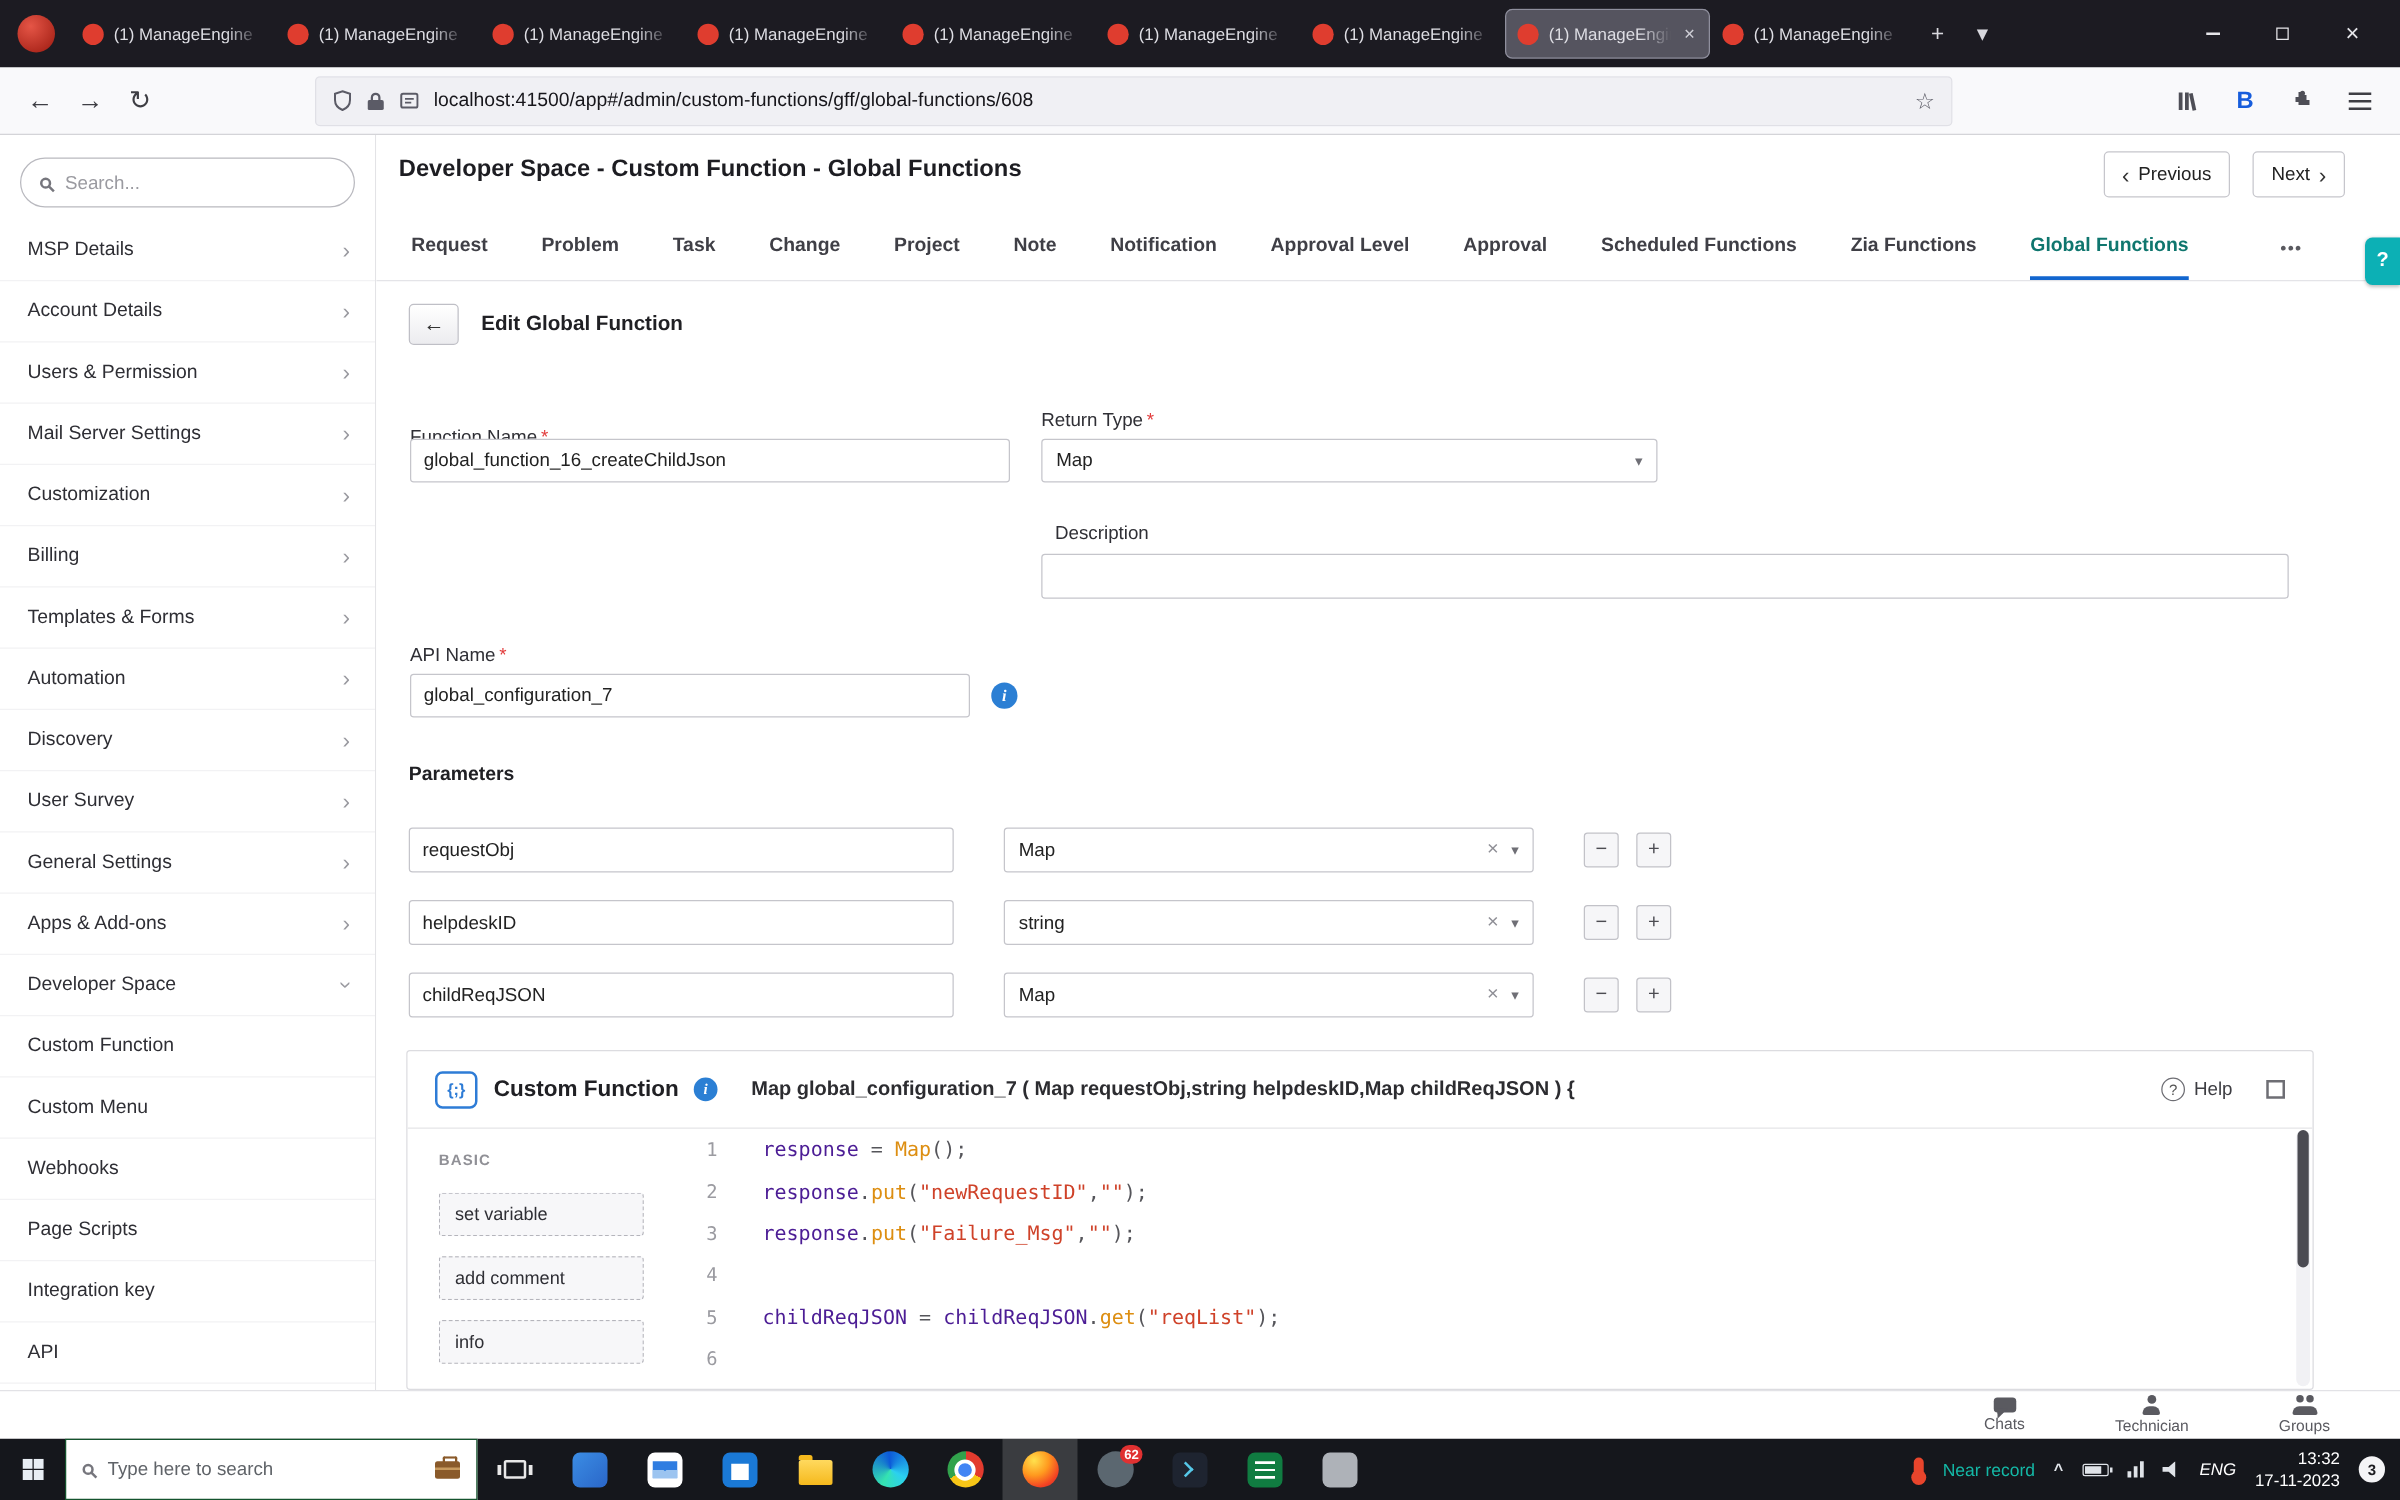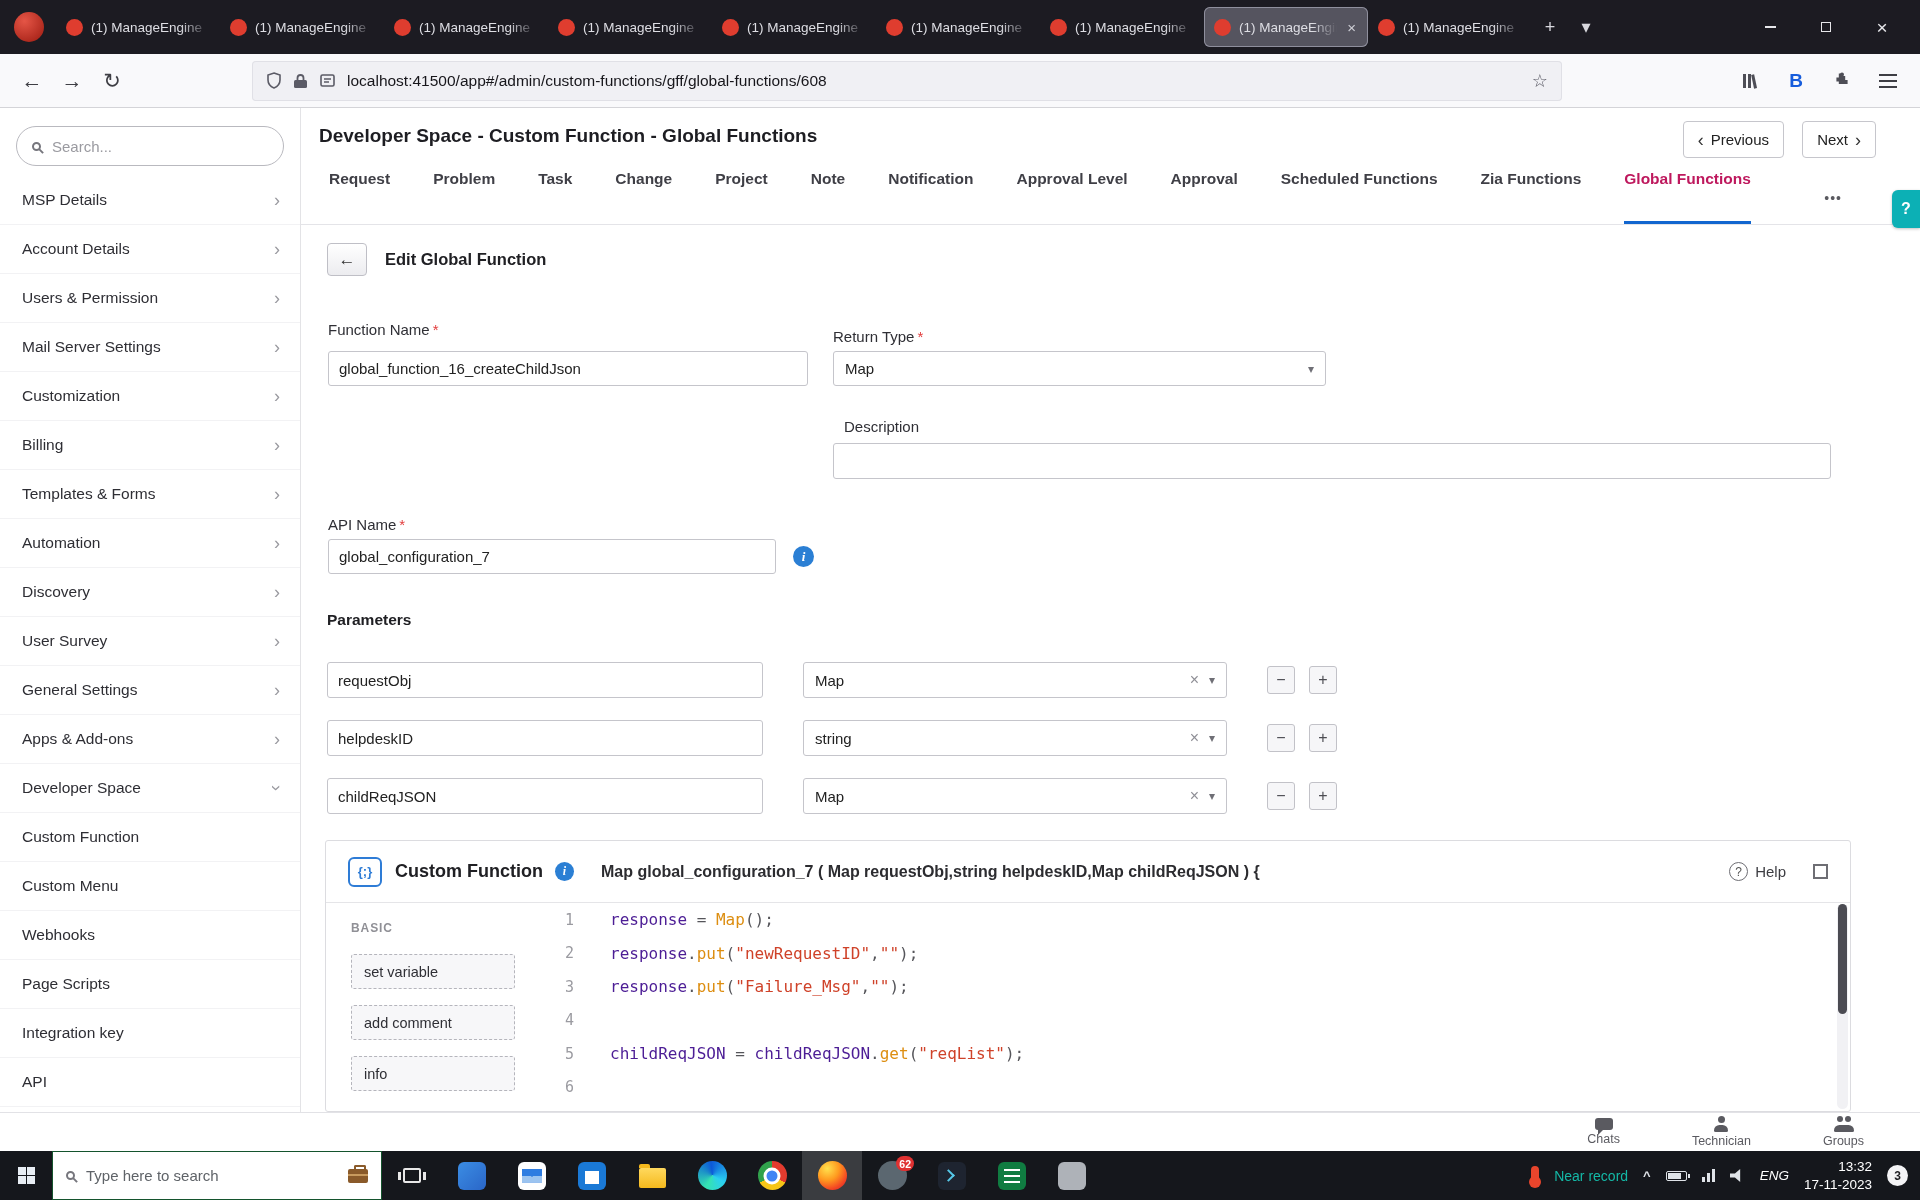--- a/index.html
+++ b/index.html
@@ -45,22 +45,22 @@
   .chev.down { transform:rotate(90deg); }
 
   .main { flex:1; position:relative; background:#fff; overflow:hidden; }
   .page-title { position:absolute; left:18px; top:17px; font-size:19px; font-weight:bold; color:#1d1d22; }
   .nav-btn { position:absolute; top:13px; height:37px; background:#fff; border:1px solid #c6c6cc; border-radius:4px; font-size:15px; color:#222; display:flex; align-items:center; gap:7px; padding:0 14px; font-family:inherit; }
   .btn-prev { right:136px; }
   .btn-next { right:44px; }
   .nav-btn .g { font-size:18px; color:#333; line-height:1; }
 
   .tabs-row { position:absolute; top:62px; left:0; right:0; height:55px; border-bottom:1px solid #e4e4e8; display:flex; align-items:stretch; gap:43px; padding:0 28px; }
-  .mtab { display:flex; font-size:15.5px; font-weight:600; color:#3f3f46; white-space:nowrap; }
-  .mtab.active { color:#be185d; box-shadow:0 -3px 0 #1266cf inset; font-weight:700; }
+  .mtab { display:flex; align-items:center; font-size:15.5px; font-weight:600; color:#3f3f46; white-space:nowrap; }
+  .mtab.active { color:#0f766e; box-shadow:0 -3px 0 #1266cf inset; font-weight:700; }
   .more-tabs { display:flex; align-items:center; color:#5a5a60; font-size:14px; letter-spacing:1px; }
 
   .help-tab { position:absolute; right:0; top:82px; width:28px; height:38px; background:#0cb0b5; color:#fff; border-radius:6px 0 0 6px; display:grid; place-items:center; font-size:16px; font-weight:bold; box-shadow:0 1px 3px rgba(0,0,0,.25); }
 
   .back-btn { position:absolute; left:26px; top:135px; width:40px; height:33px; display:grid; place-items:center; background:linear-gradient(#fff,#ececef); border:1px solid #bfbfc6; border-radius:4px; font-size:17px; color:#333; }
   .edit-title { position:absolute; left:84px; top:142px; font-size:16.5px; font-weight:bold; color:#202024; }
 
   .f-label { position:absolute; font-size:15px; color:#2f2f35; }
   .req { color:#e23c3c; margin-left:3px; }
   .txt { border:1px solid #c5c5cb; border-radius:3px; padding:0 10px; font-size:15px; color:#222; height:35px; font-family:inherit; outline:none; background:#fff; }
@@ -463,21 +463,21 @@
           <span>Global Functions</span>
         </div>
       </div>
     <div class="more-tabs" style="position:absolute; top:62px; right:78px; height:55px;">•••</div>
 
     <div class="help-tab">?</div>
 
     <div class="back-btn">←</div>
     <div class="edit-title">Edit Global Function</div>
 
-    <div class="f-label" style="left:27px; top:213px;">
+    <div class="f-label" style="left:27px; top:233px;">
       <span>Function Name</span><span class="req">*</span>
     </div>
     <input class="txt pos" style="left: 27px; top: 243px; width: 480px;" value="global_function_16_createChildJson">
 
     <div class="f-label" style="left:532px; top:220px;">
       <span>Return Type</span><span class="req">*</span>
     </div>
     <div class="select pos" style="left:532px; top:243px; width:493px;">
       <span class="val">Map</span>
       <span class="caret">▾</span>

